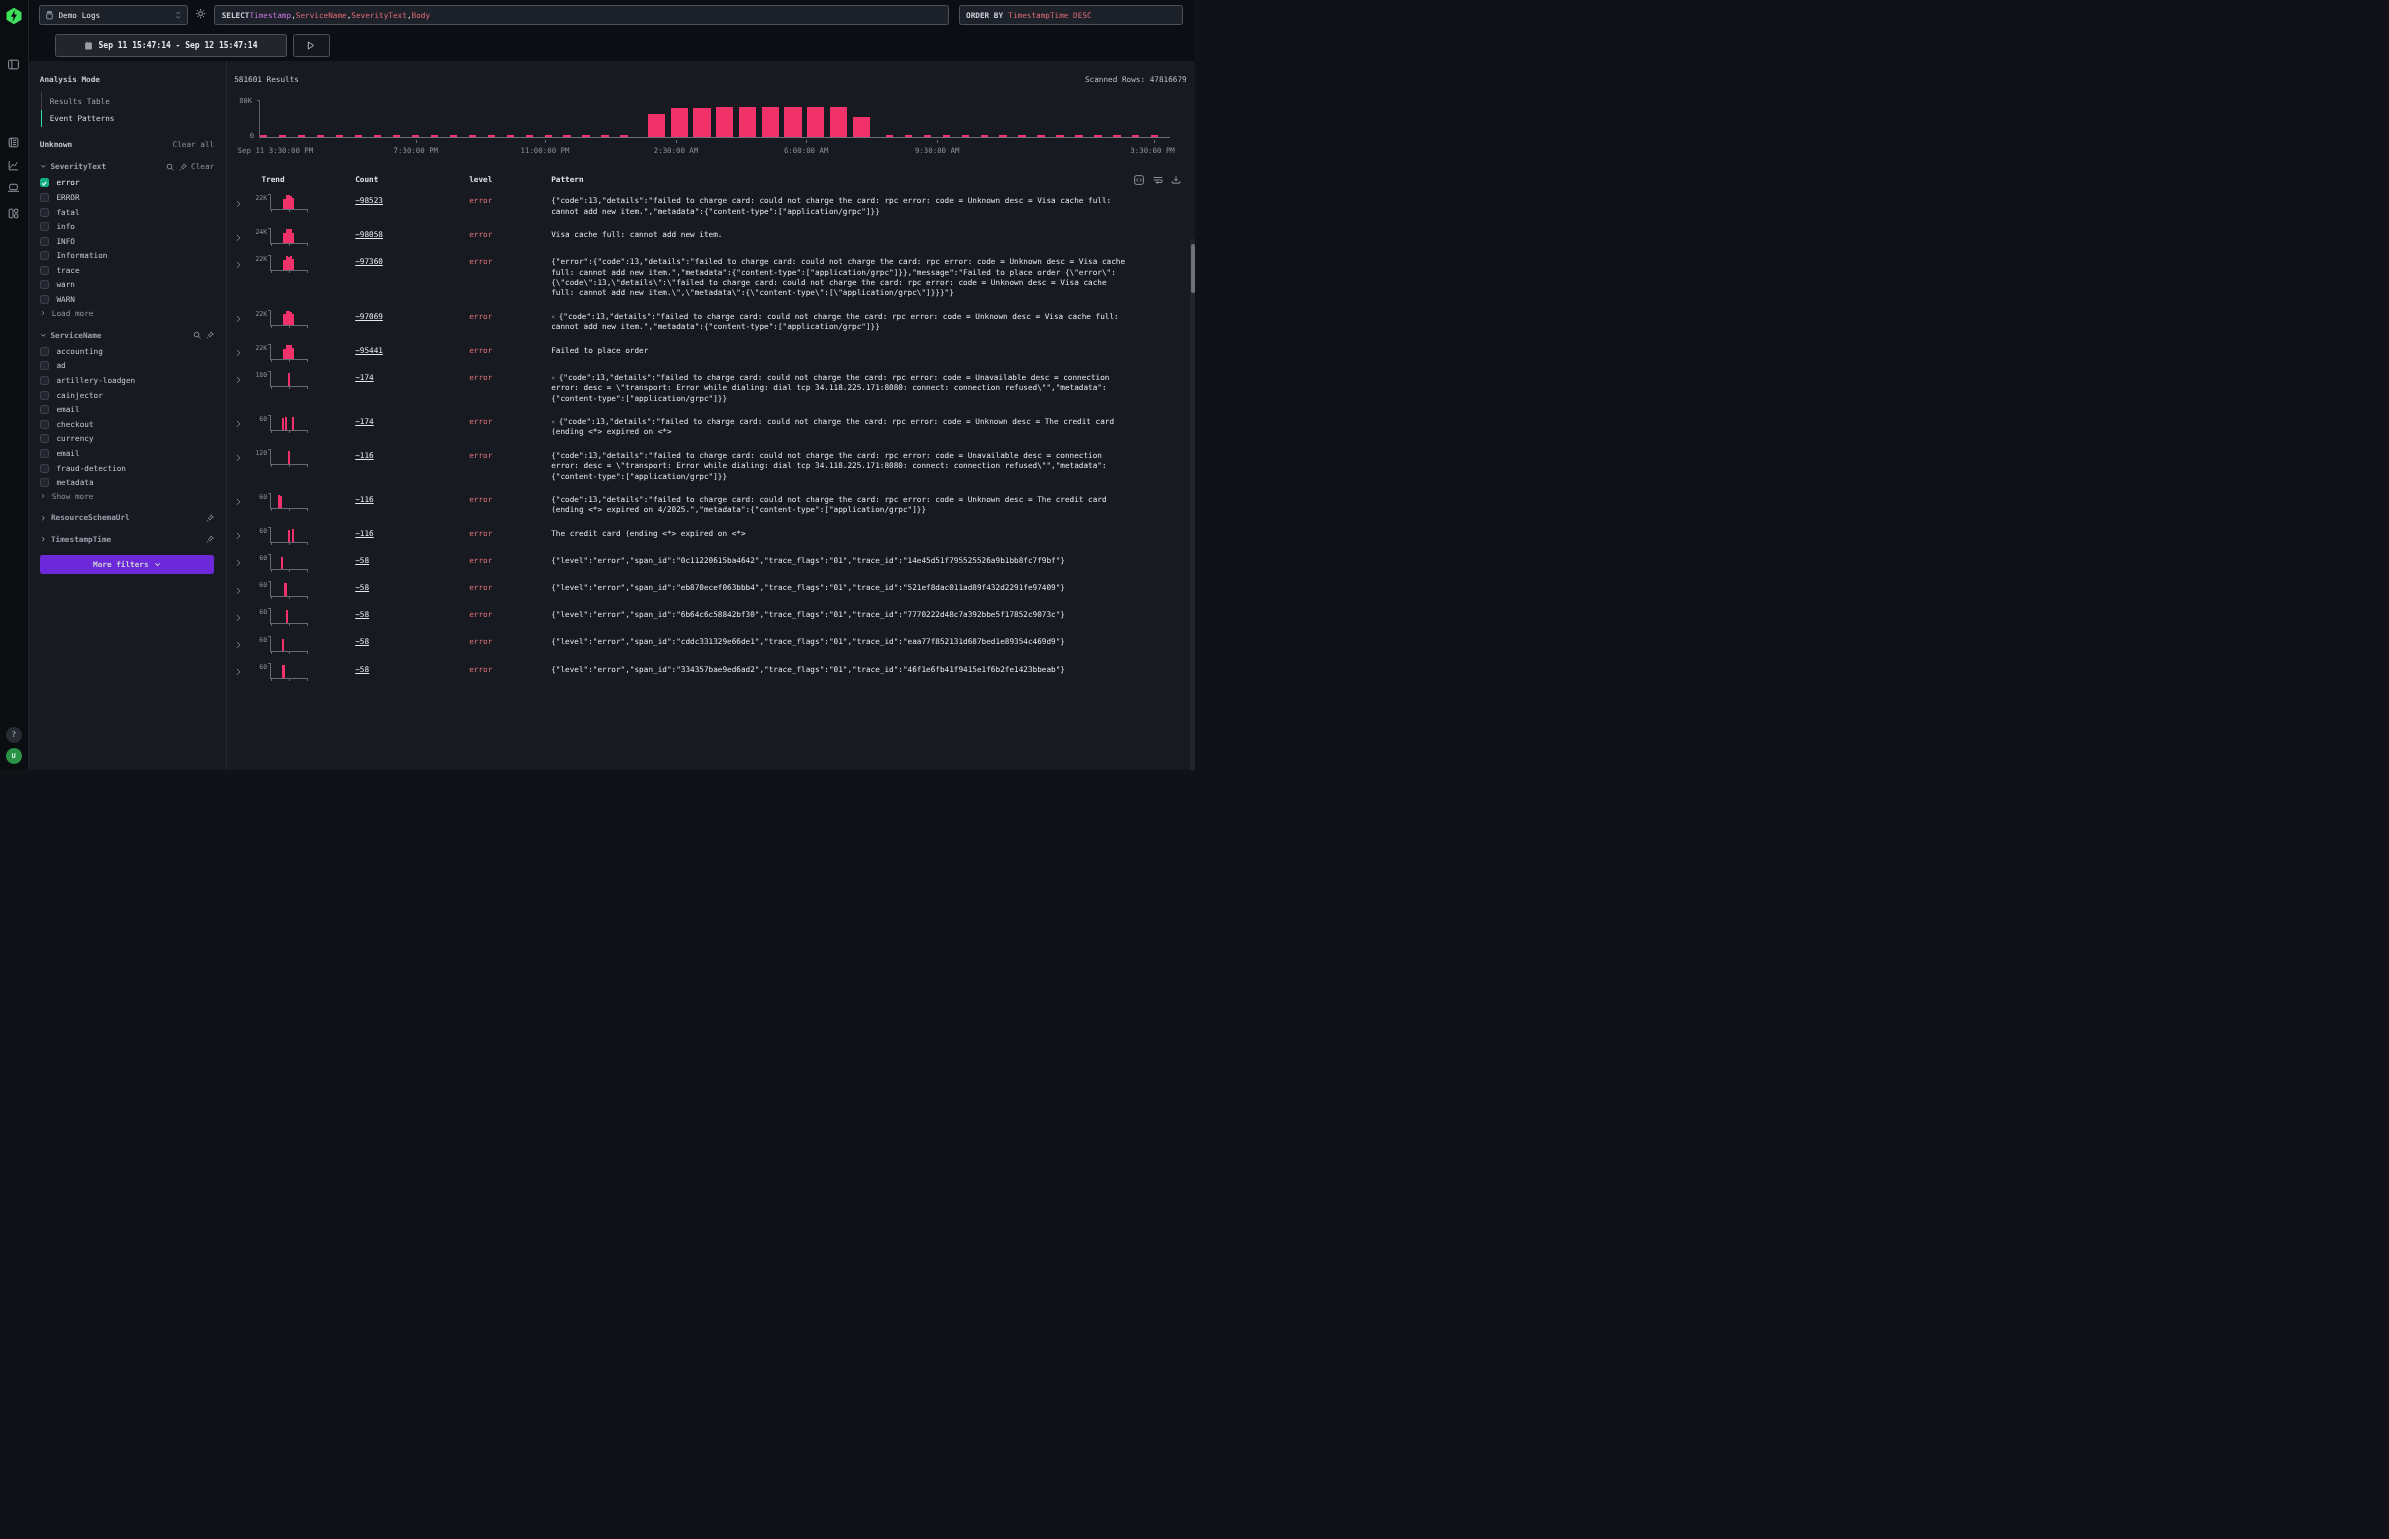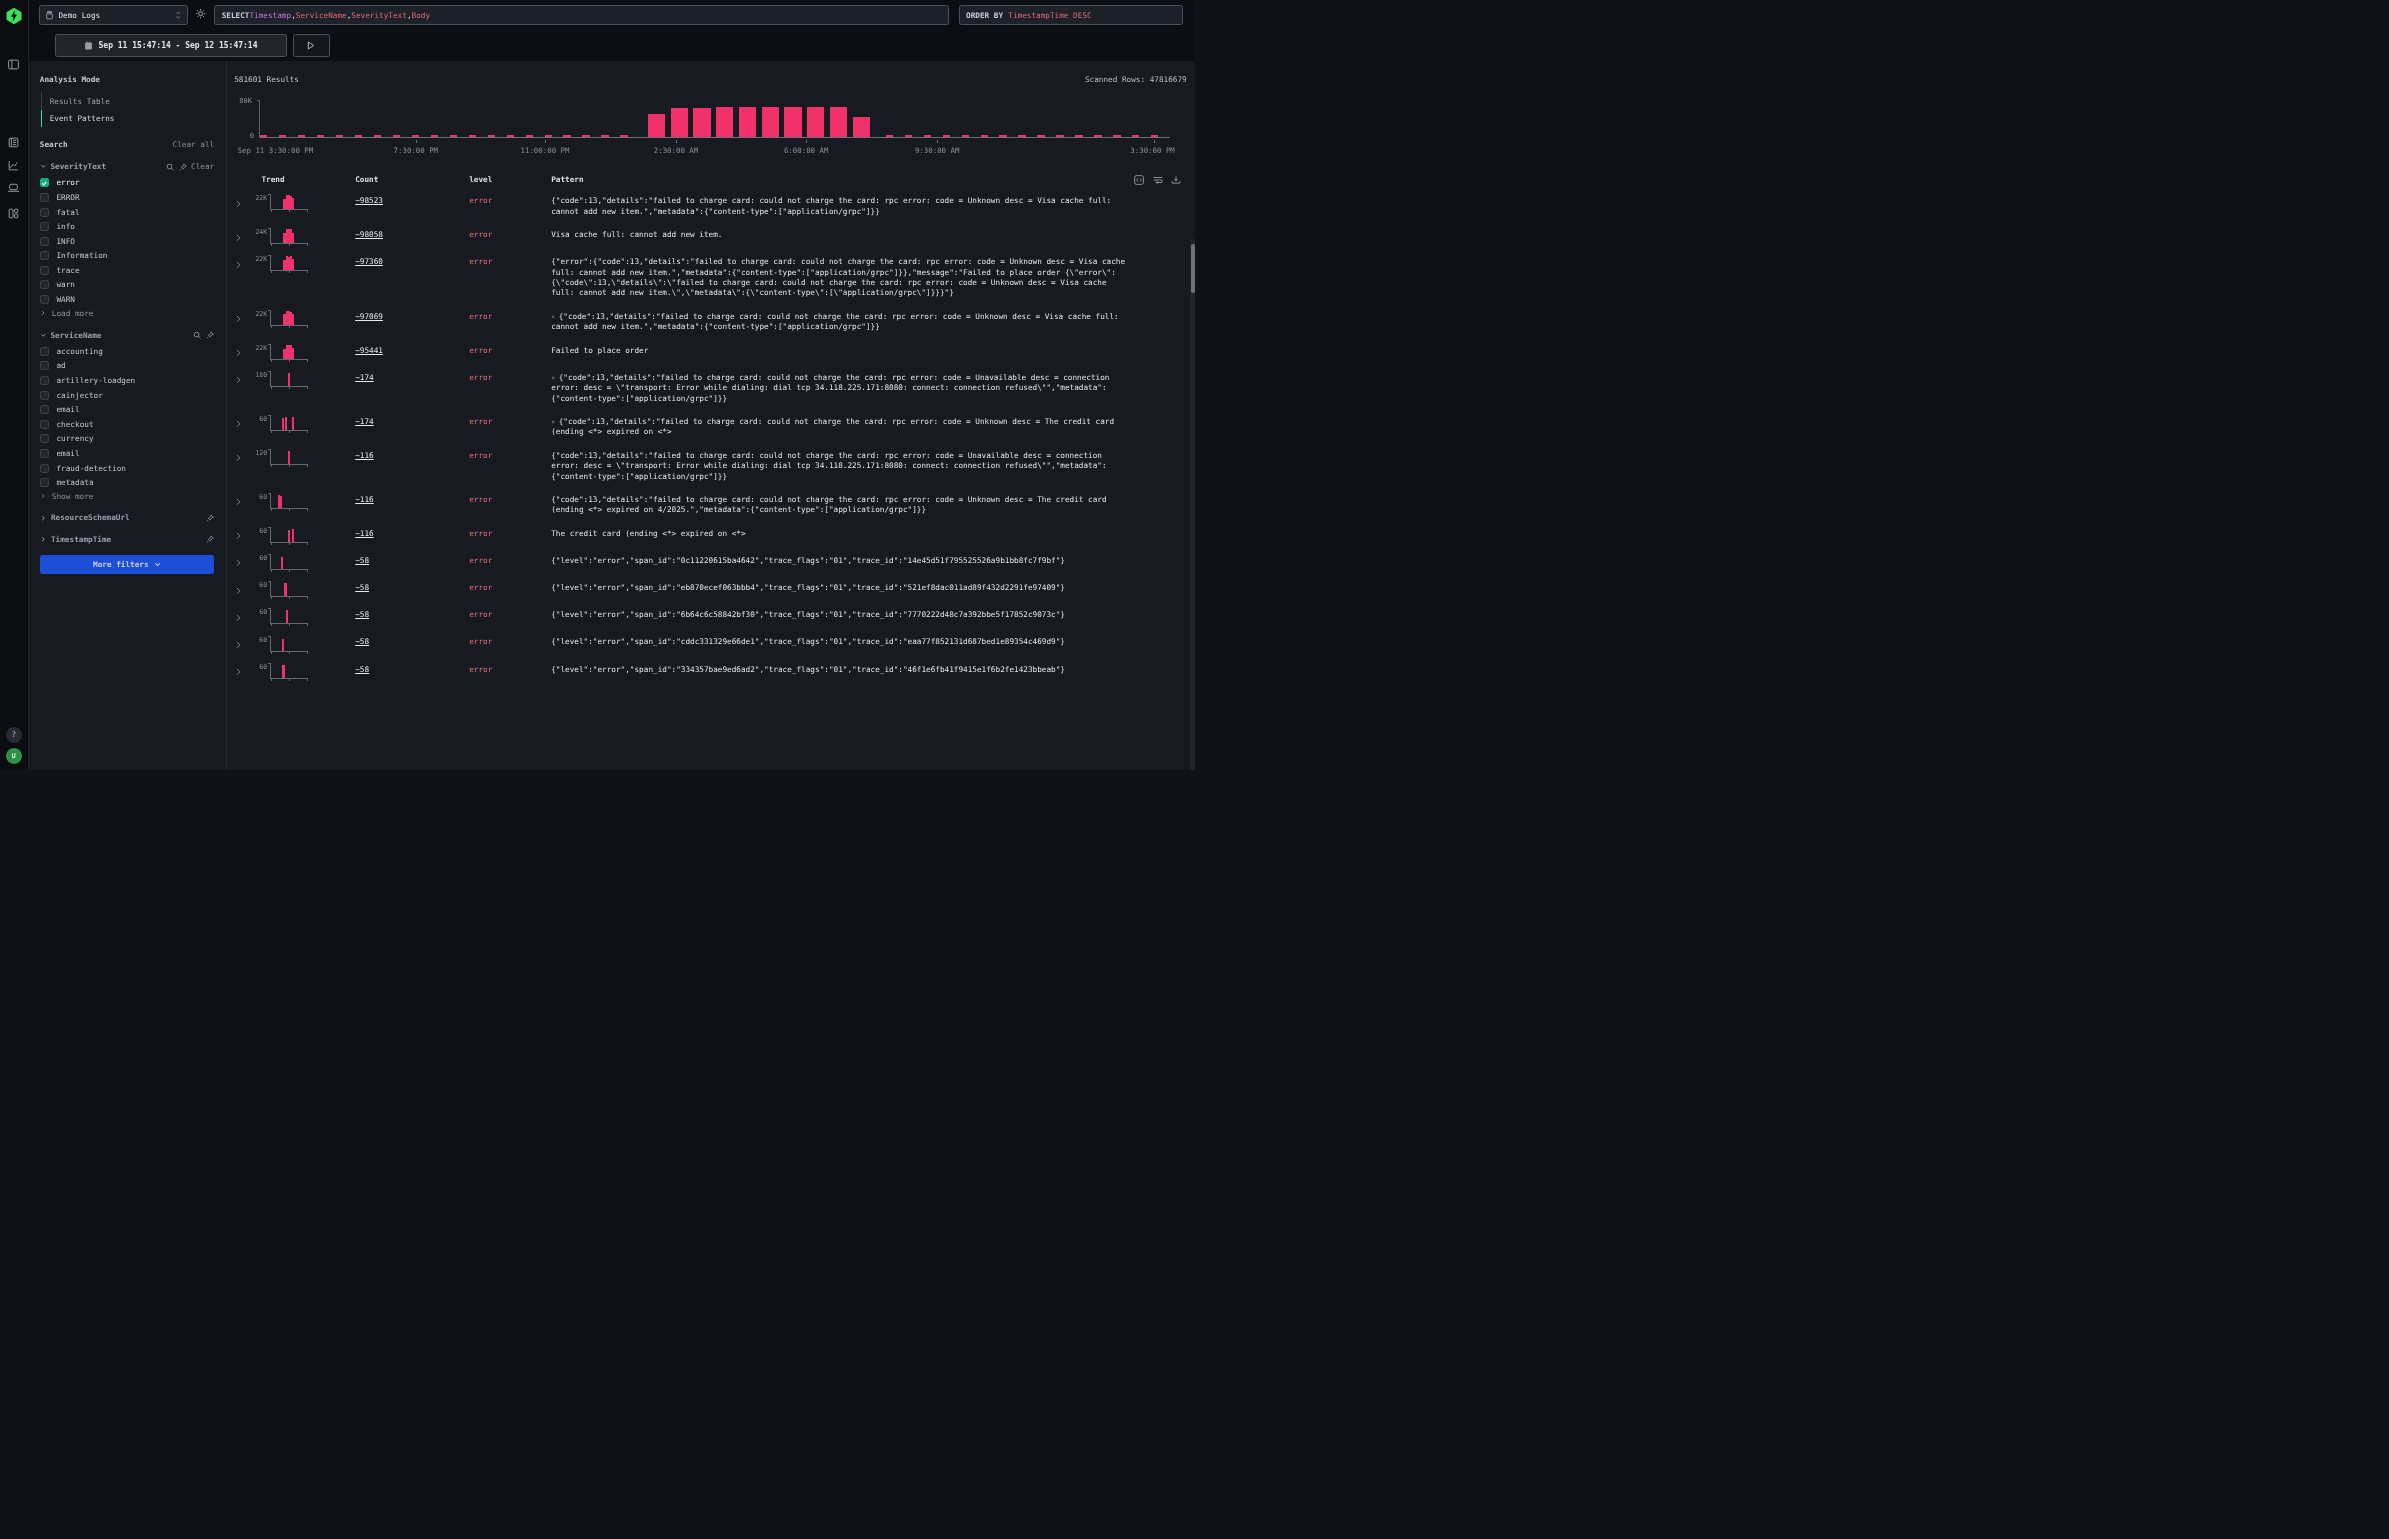--- a/index.html
+++ b/index.html
@@ -76,21 +76,21 @@
   .section-head svg { color:#9aa1ad; flex-shrink:0; }
   .opt-list { margin-top:7.1px; display:flex; flex-direction:column; gap:5.6px; }
   .opt { display:flex; align-items:center; gap:7.7px; cursor:pointer; }
   .cbox { width:9px; height:9px; border-radius:2.1px; background:#22262e; border:0.6px solid #3c414b; flex-shrink:0;
           display:flex; align-items:center; justify-content:center; }
   .cbox.checked { background:#14b083; border-color:#14b083; }
   .opt-label { color:#c2c7d0; }
   .more-link { margin-top:4.7px; display:flex; align-items:center; gap:6px; color:#8b919c; cursor:pointer; }
   .collapsed-row { margin-top:12.5px; display:flex; align-items:center; gap:4.7px; color:#9aa1ad; font-weight:700; cursor:pointer; }
   .collapsed-row .grow { flex:1; }
-  .more-filters { margin-top:11.3px; height:18.4px; background:#1d4ed8; border-radius:2.4px; display:flex;
+  .more-filters { margin-top:11.3px; height:18.4px; background:#6d28d9; border-radius:2.4px; display:flex;
                   align-items:center; justify-content:center; gap:5.3px; color:#ced2d9; font-weight:700; cursor:pointer; }
 
   
   .content { flex:1; min-width:0; position:relative; padding:14.2px 8.3px 0 7.7px; }
   .results-bar { display:flex; justify-content:space-between; color:#c2c7cf; }
   .scanned { color:#b9bec8; }
   .histo-wrap { margin:13px 16.6px 0 25px; position:relative; height:64px; }
   .plot { position:absolute; left:0; right:0; top:2.4px; height:38px;
           border-left:0.6px solid #5b606b; border-bottom:1.2px solid #6a6f78; }
   .plot::before { content:""; position:absolute; left:-3.6px; top:0; width:3.6px; height:0.6px; background:#5b606b; }
@@ -239,21 +239,21 @@
     <div class="lower">
 
       <aside class="sidebar">
         <div class="sb-title">Analysis Mode</div>
         <div class="mode-list" id="mode-list">
             <div class="mode-item">Results Table</div>
             <div class="mode-item active">Event Patterns</div>
           </div>
 
         <div class="filters-head">
-          <span class="sb-title">Search</span>
+          <span class="sb-title">Unknown</span>
           <span class="link-muted">Clear all</span>
         </div>
 
         <div class="section-head">
           <svg width="6.5" height="6.5" viewBox="0 0 10 10" fill="none" stroke="currentColor" stroke-width="1.5">
               <polyline points="2,3.5 5,6.5 8,3.5"></polyline>
             </svg>
           <span>SeverityText</span>
           <span class="grow"></span>
           <svg width="8.3" height="8.3" viewBox="0 0 14 14" fill="none" stroke="currentColor" stroke-width="1.4">

